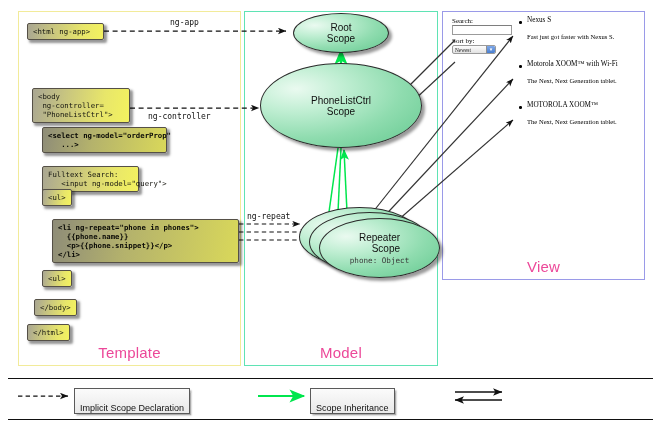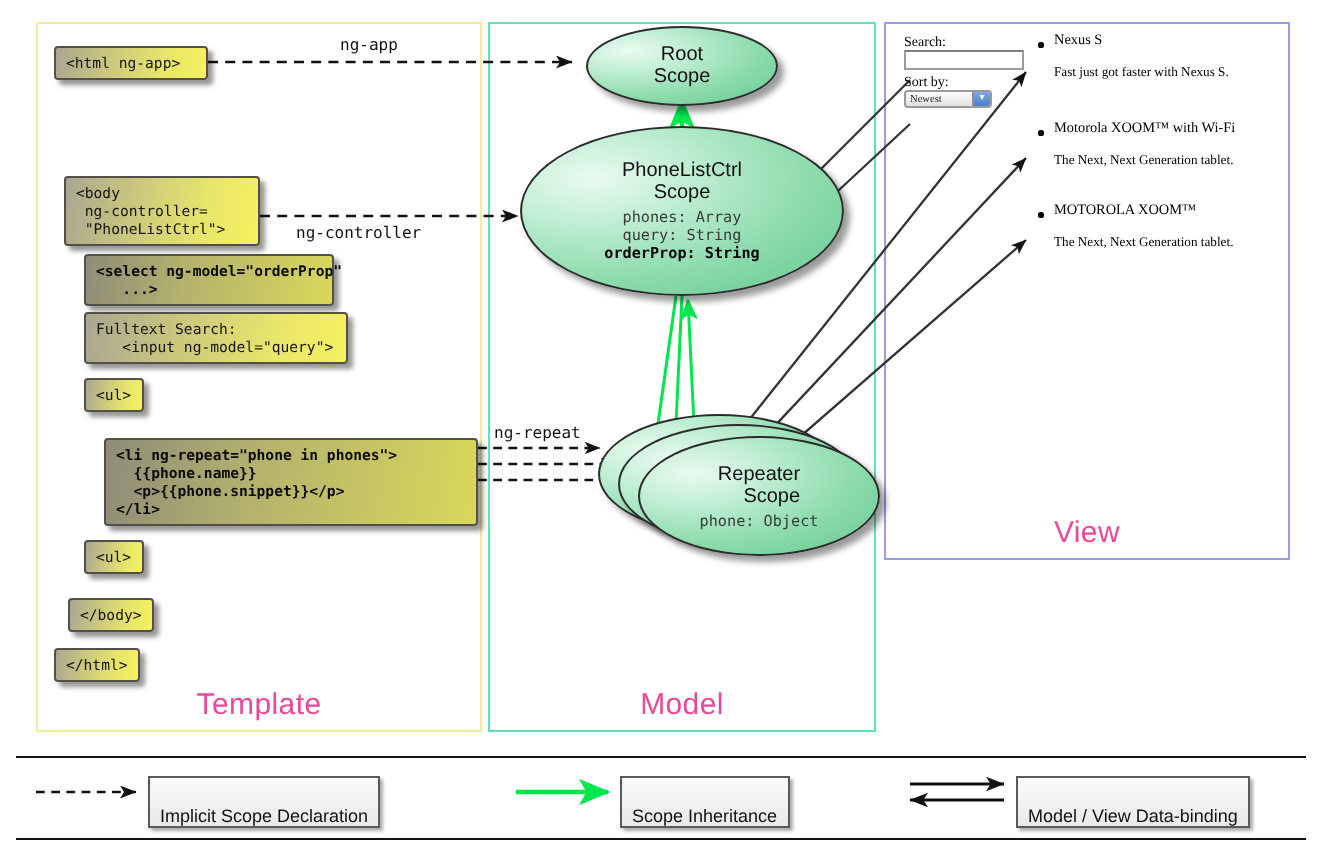--- a/index.html
+++ b/index.html
@@ -130,21 +130,21 @@
 
   <div class="code-box" style="left:27px;top:23px;width:77px;">&lt;html ng-app&gt;</div>
 
   <div class="code-box" style="left:32px;top:88px;width:98px;">&lt;body
  ng-controller=
  "PhoneListCtrl"&gt;</div>
 
   <div class="code-box hl" style="left:42px;top:127px;width:125px;">&lt;select ng-model="orderProp"
    ...&gt;</div>
 
-  <div class="code-box" style="left:42px;top:156px;width:132px;">Fulltext Search:
+  <div class="code-box" style="left:42px;top:166px;width:97px;">Fulltext Search:
    &lt;input ng-model="query"&gt;</div>
 
   <div class="code-box" style="left:42px;top:189px;width:30px;">&lt;ul&gt;</div>
 
   <div class="code-box hl" style="left:52px;top:219px;width:187px;">&lt;li ng-repeat="phone in phones"&gt;
   {{phone.name}}
   &lt;p&gt;{{phone.snippet}}&lt;/p&gt;
 &lt;/li&gt;</div>
 
   <div class="code-box" style="left:42px;top:270px;width:30px;">&lt;ul&gt;</div>
@@ -157,25 +157,20 @@
     <div class="sc-title">
       <span>Root</span><br>
       <span>Scope</span>
     </div>
   </div>
 
   <div class="scope" style="left:260px;top:63px;width:162px;height:85px;">
     <div class="sc-title">
       <span>PhoneListCtrl</span><br>
       <span>Scope</span>
-    </div>
-    <div class="sc-props">
-      <span>phones: Array</span><br>
-      <span>query: String</span><br>
-      <b>orderProp: String</b>
     </div>
   </div>
 
   <div class="scope" style="left:299px;top:207px;width:121px;height:60px;"></div>
   <div class="scope" style="left:309px;top:212px;width:121px;height:60px;"></div>
   <div class="scope" style="left:319px;top:218px;width:121px;height:60px;text-align:right;">
     <div class="sc-title">
       <span>Repeater</span><br>
       <span>Scope</span>
     </div>
@@ -221,16 +216,15 @@
           <path d="M0,0 L7.2,3 L0,6 L1.7,3 Z" fill="#00e64d"></path>
         </marker>
       </defs>
       <path d="M10,17 L60,17" stroke="#111" stroke-width="1.25" stroke-dasharray="4.4,3.2" fill="none" marker-end="url(#lg-k)"></path>
       <path d="M250,17 L296,17" stroke="#00e64d" stroke-width="2.2" fill="none" marker-end="url(#lg-g)"></path>
       <path d="M447,13 L494,13" stroke="#111" stroke-width="1.4" fill="none" marker-end="url(#lg-k2)"></path>
       <path d="M447,21 L494,21" stroke="#111" stroke-width="1.4" fill="none" marker-start="url(#lg-k3)"></path>
     </svg>
     <div class="lg-box" style="left:66px;">Implicit Scope Declaration</div>
     <div class="lg-box" style="left:302px;">Scope Inheritance</div>
-    <div class="lg-box" style="left:500px;">Model / View Data-binding</div>
   </div>
 
 </div>
 
 </body></html>

